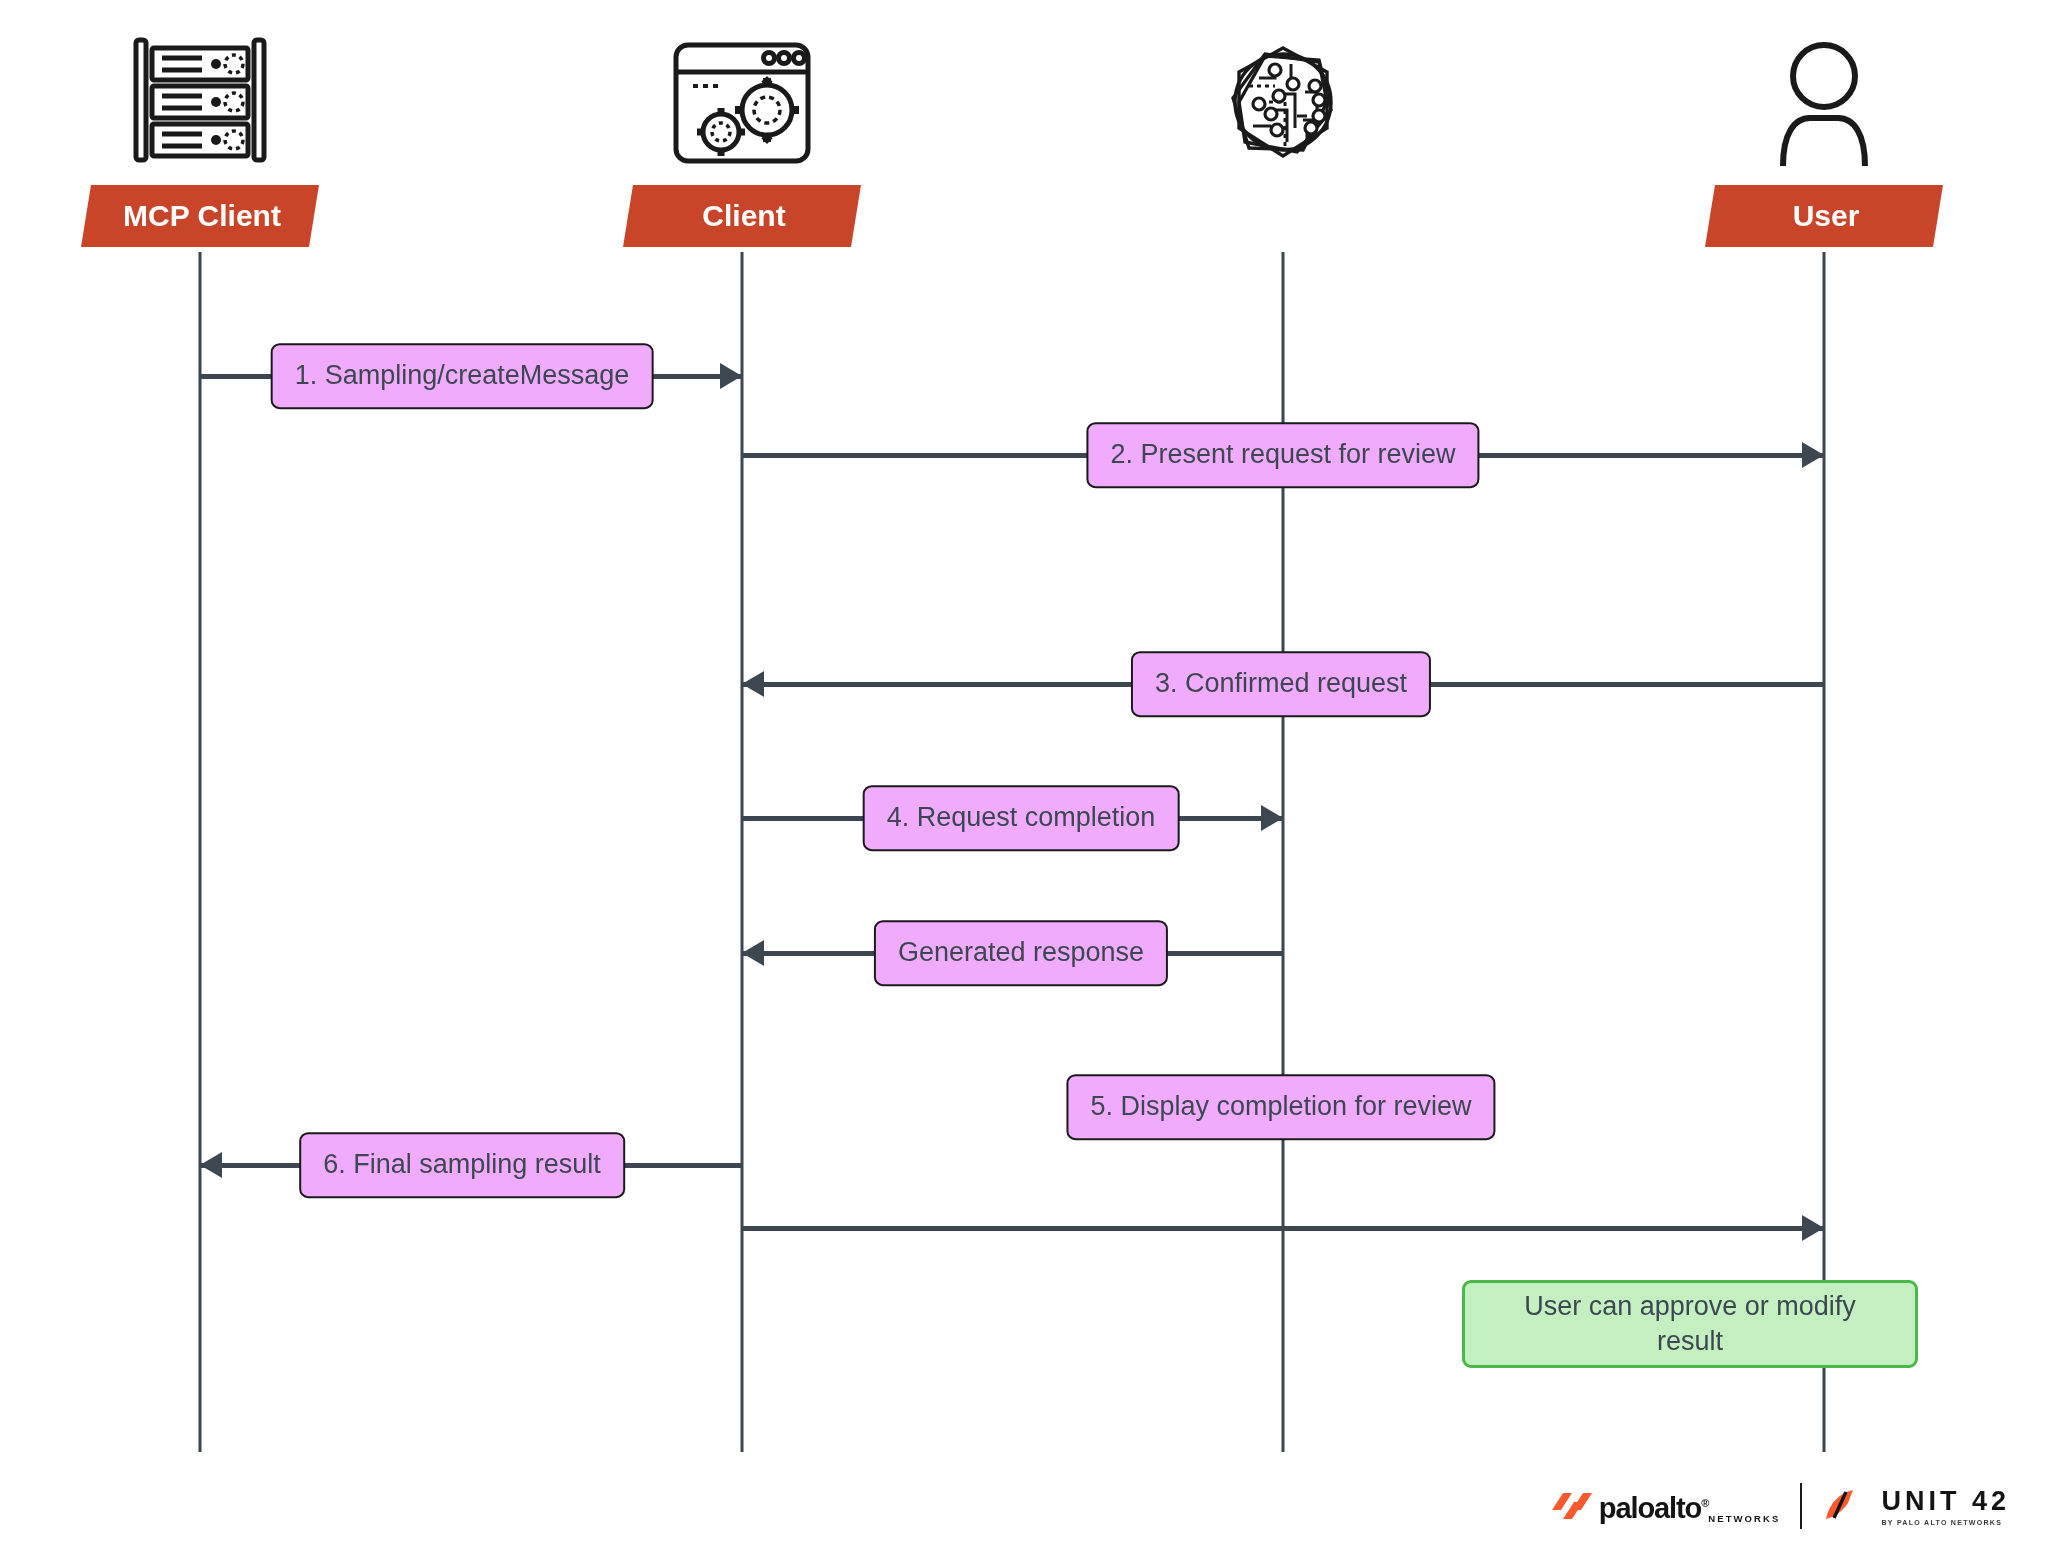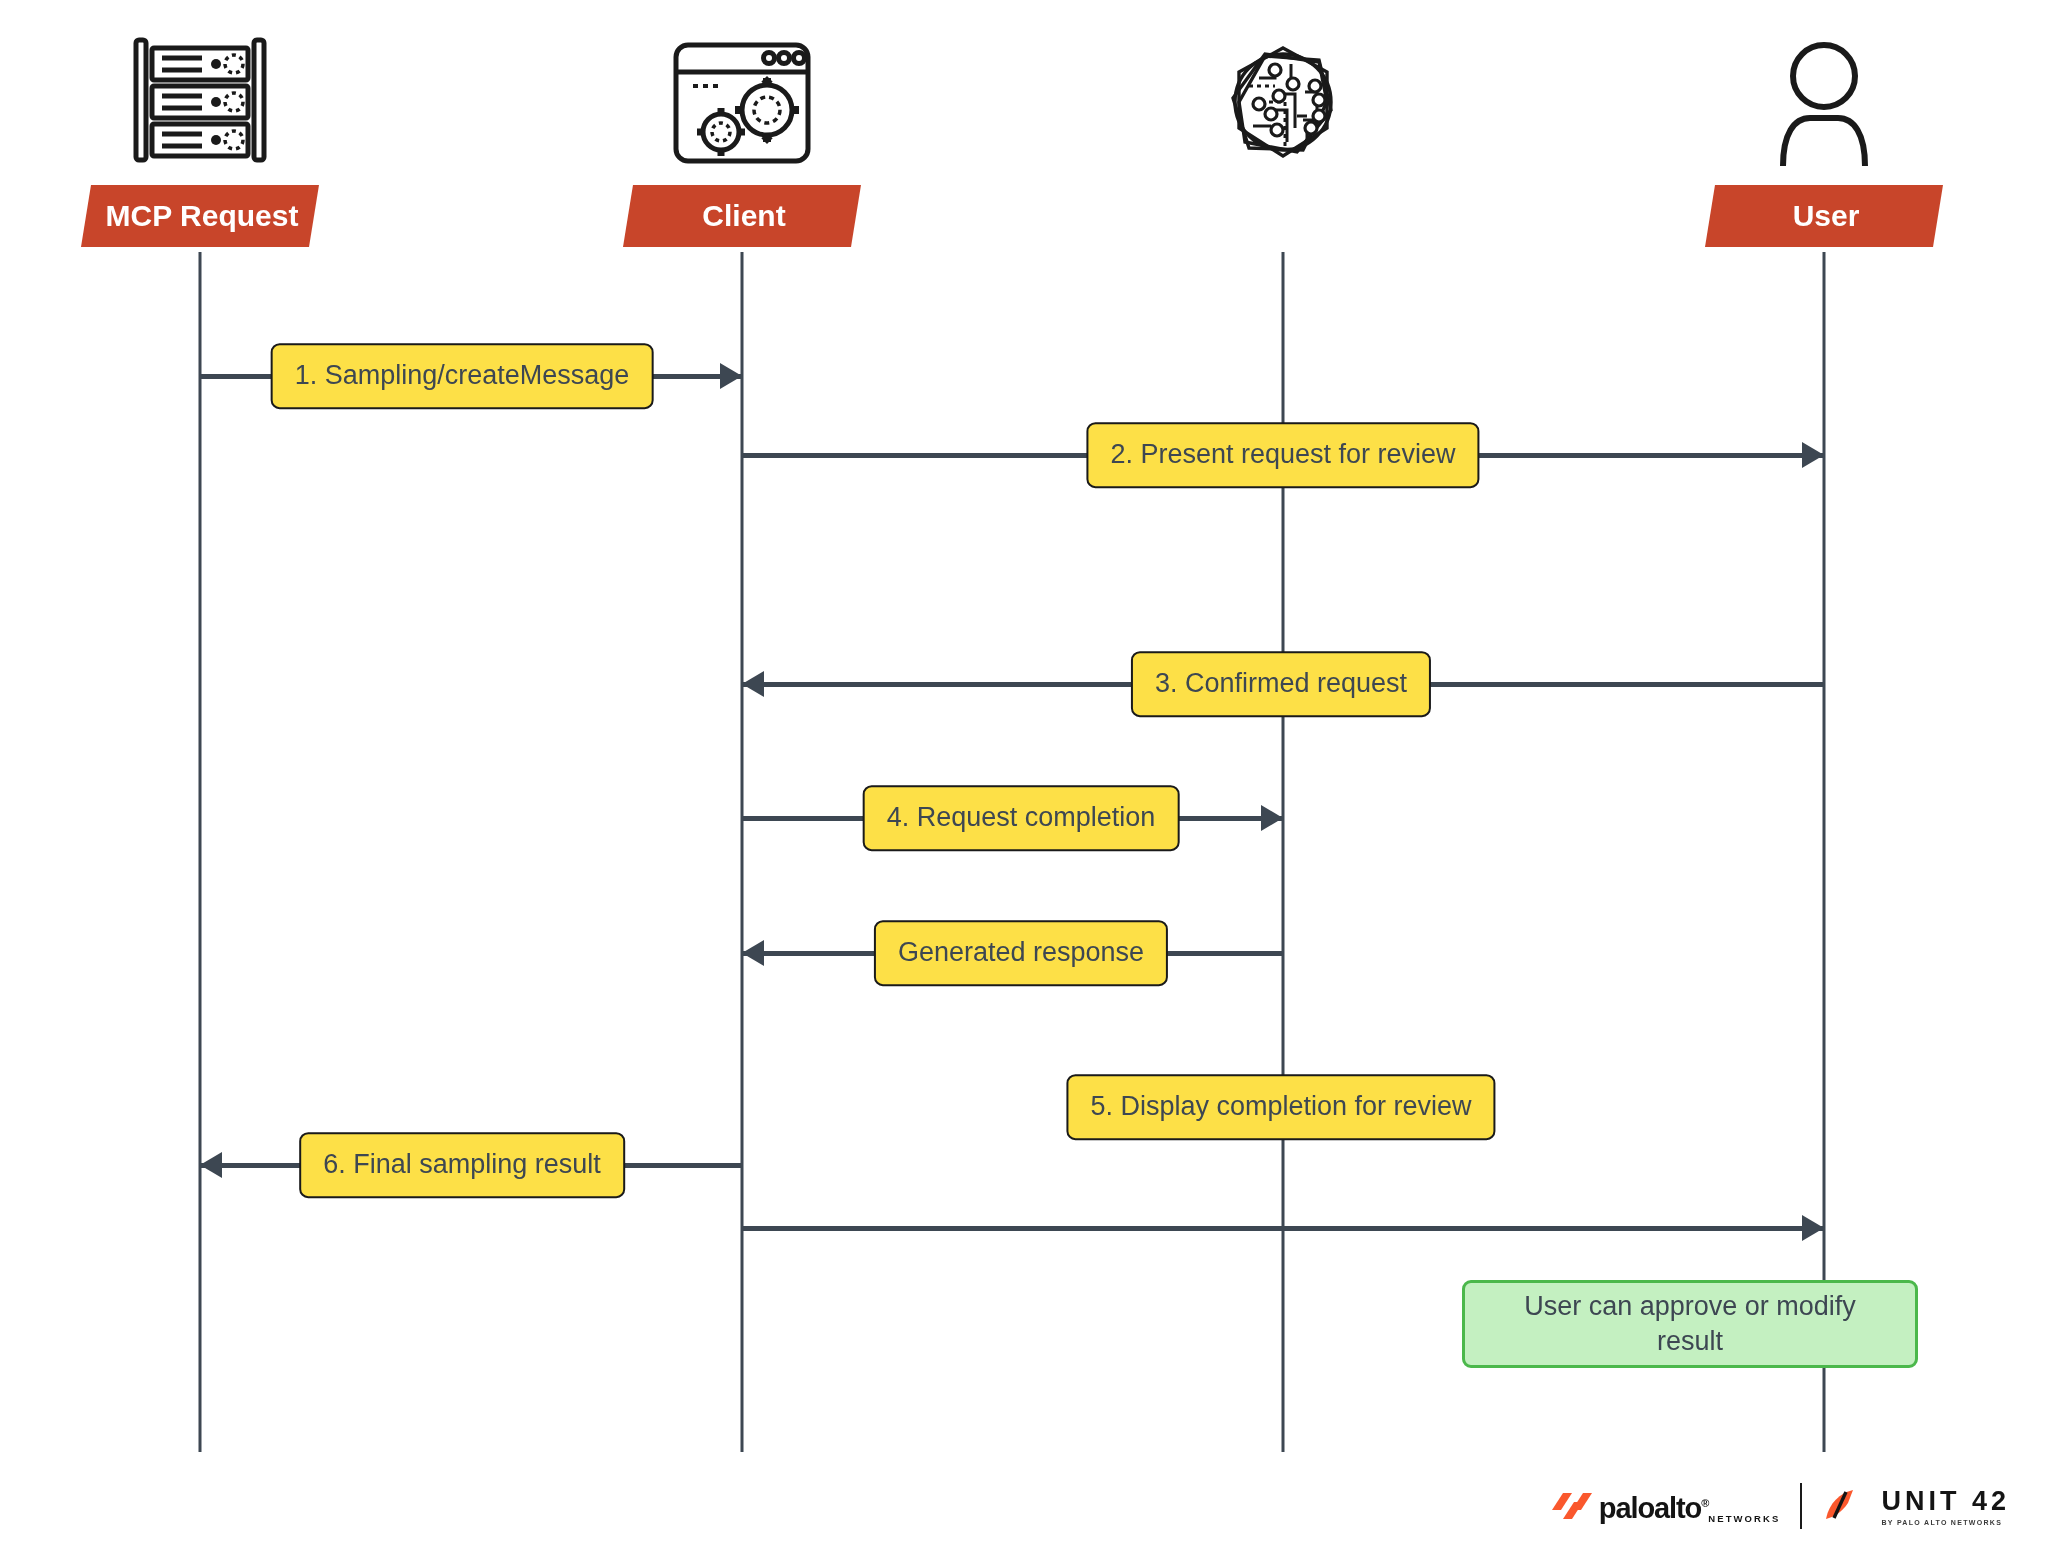--- a/index.html
+++ b/index.html
@@ -71,21 +71,21 @@
     border-left: 22px solid #3D4752;
   }
   .arrow-head.left {
     border-right: 22px solid #3D4752;
   }
 
   
   .msg-box {
     position: absolute;
     transform: translate(-50%, -50%);
-    background: #fde047;
+    background: #f0abfc;
     border: 2.5px solid #1A1A1A;
     border-radius: 9px;
     color: #3D4752;
     font-size: 27px;
     line-height: 1.25;
     display: flex;
     align-items: center;
     justify-content: center;
     text-align: center;
     padding: 14px 22px;
@@ -161,21 +161,21 @@
       <circle cx="86" cy="30" r="5" fill="#1A1A1A" stroke="none"></circle>
       <circle cx="86" cy="68" r="5" fill="#1A1A1A" stroke="none"></circle>
       <circle cx="86" cy="106" r="5" fill="#1A1A1A" stroke="none"></circle>
       <circle cx="104" cy="30" r="9" stroke-dasharray="4 4" stroke-width="3.5"></circle>
       <circle cx="104" cy="68" r="9" stroke-dasharray="4 4" stroke-width="3.5"></circle>
       <circle cx="104" cy="106" r="9" stroke-dasharray="4 4" stroke-width="3.5"></circle>
     </svg>
     </div>
     <div class="actor" style="left: 200px; top: 185px; width: 238px;">
       <div class="actor-banner">
-        <span>MCP Request</span>
+        <span>MCP Client</span>
       </div>
     </div>
     <div class="lifeline" style="left: 742px; top: 252px; height: 1200px;"></div>
     <div class="actor-icon" style="left: 742px; top: 26px; height: 140px;">
       <svg width="142" height="126" viewBox="0 0 142 126" fill="none" stroke="#1A1A1A" stroke-width="5">
       <rect x="5" y="5" width="132" height="116" rx="12" fill="#fff"></rect>
       <line x1="5" y1="32" x2="137" y2="32" stroke-width="5"></line>
       <circle cx="98" cy="18" r="5.5"></circle>
       <circle cx="113" cy="18" r="5.5"></circle>
       <circle cx="128" cy="18" r="5.5"></circle>

